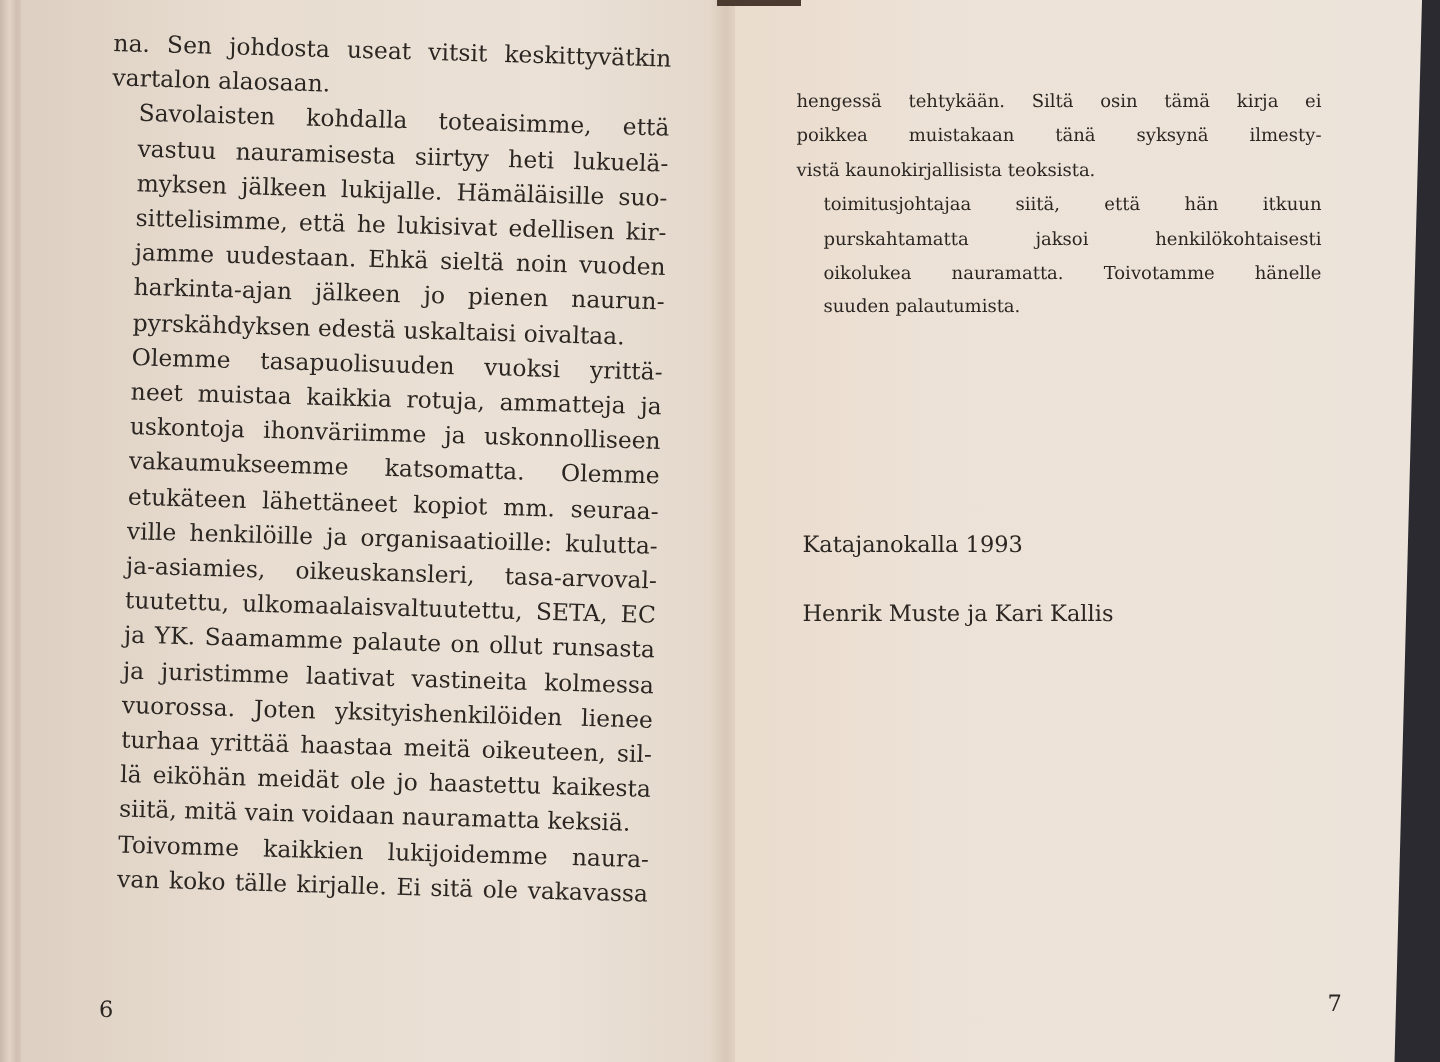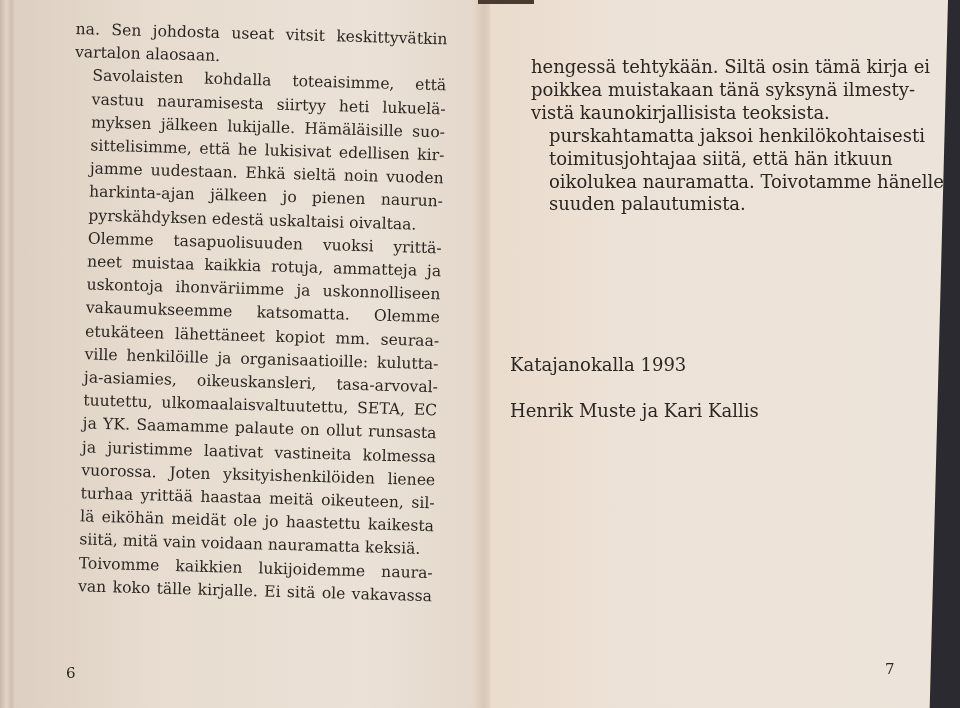--- a/index.html
+++ b/index.html
@@ -36,27 +36,27 @@
     font-size: 15.6px;
     line-height: 23.2px;
     text-align: justify;
   }
   .left-text {
     left: 76px; top: 18px; width: 372px;
     transform: rotate(1.6deg); transform-origin: 0 0;
   }
   .right-text {
     left: 531px; top: 56px; width: 350px;
-    font-size: 18px; line-height: 22.9px;
+    font-size: 12px; line-height: 22.9px;
   }
   .para { margin: 0; }
   .para.indent { text-indent: 18px; }
   .line { display: block; white-space: nowrap; text-align-last: justify; }
   .line.last { text-align-last: left; }
-  .sign { position: absolute; left: 510px; font-size: 18px; white-space: nowrap; }
+  .sign { position: absolute; left: 535px; font-size: 15px; white-space: nowrap; }
   .place { top: 354px; }
   .authors { top: 400px; }
   .pnum { position: absolute; font-size: 15px; }
   .pnum-left { left: 66px; top: 664px; }
   .pnum-right { left: 885px; top: 660px; }
 </style>
 </head>
 <body>
 
 <div class="spread">
@@ -103,22 +103,22 @@
   </div>
   <div class="pnum pnum-left">6</div>
 
   <div class="text-block right-text">
     <p class="para">
       <span class="line">hengessä tehtykään. Siltä osin tämä kirja ei</span>
       <span class="line">poikkea muistakaan tänä syksynä ilmesty-</span>
       <span class="line last">vistä kaunokirjallisista teoksista.</span>
     </p>
     <p class="para indent">
+      <span class="line">toimitusjohtajaa siitä, että hän itkuun</span>
       <span class="line">purskahtamatta jaksoi henkilökohtaisesti</span>
-      <span class="line">toimitusjohtajaa siitä, että hän itkuun</span>
       <span class="line">oikolukea nauramatta. Toivotamme hänelle</span>
       <span class="line last">suuden palautumista.</span>
     </p>
     <p class="para indent">
     </p>
   </div>
   <div class="sign place">Katajanokalla 1993</div>
   <div class="sign authors">Henrik Muste ja Kari Kallis</div>
   <div class="pnum pnum-right">7</div>
 </div>

